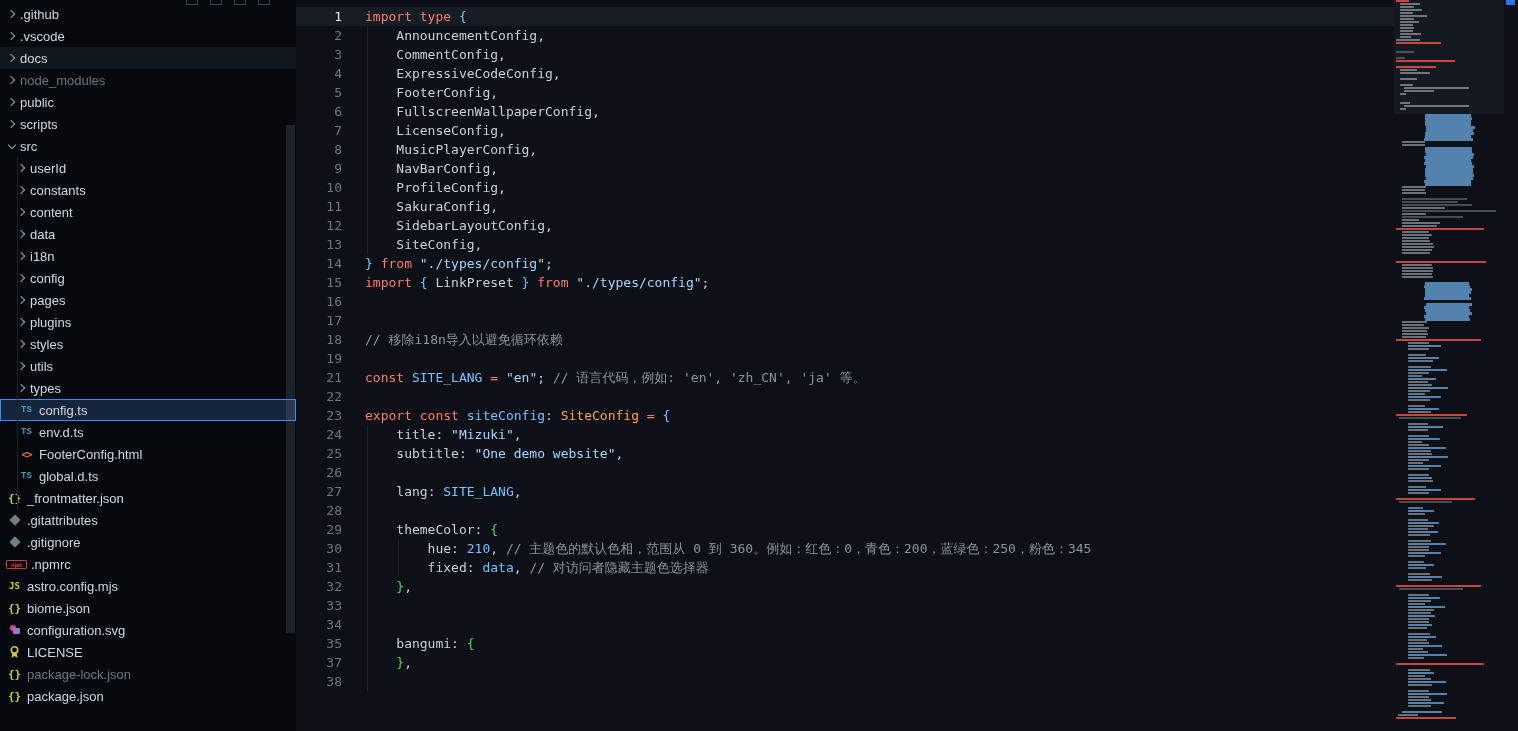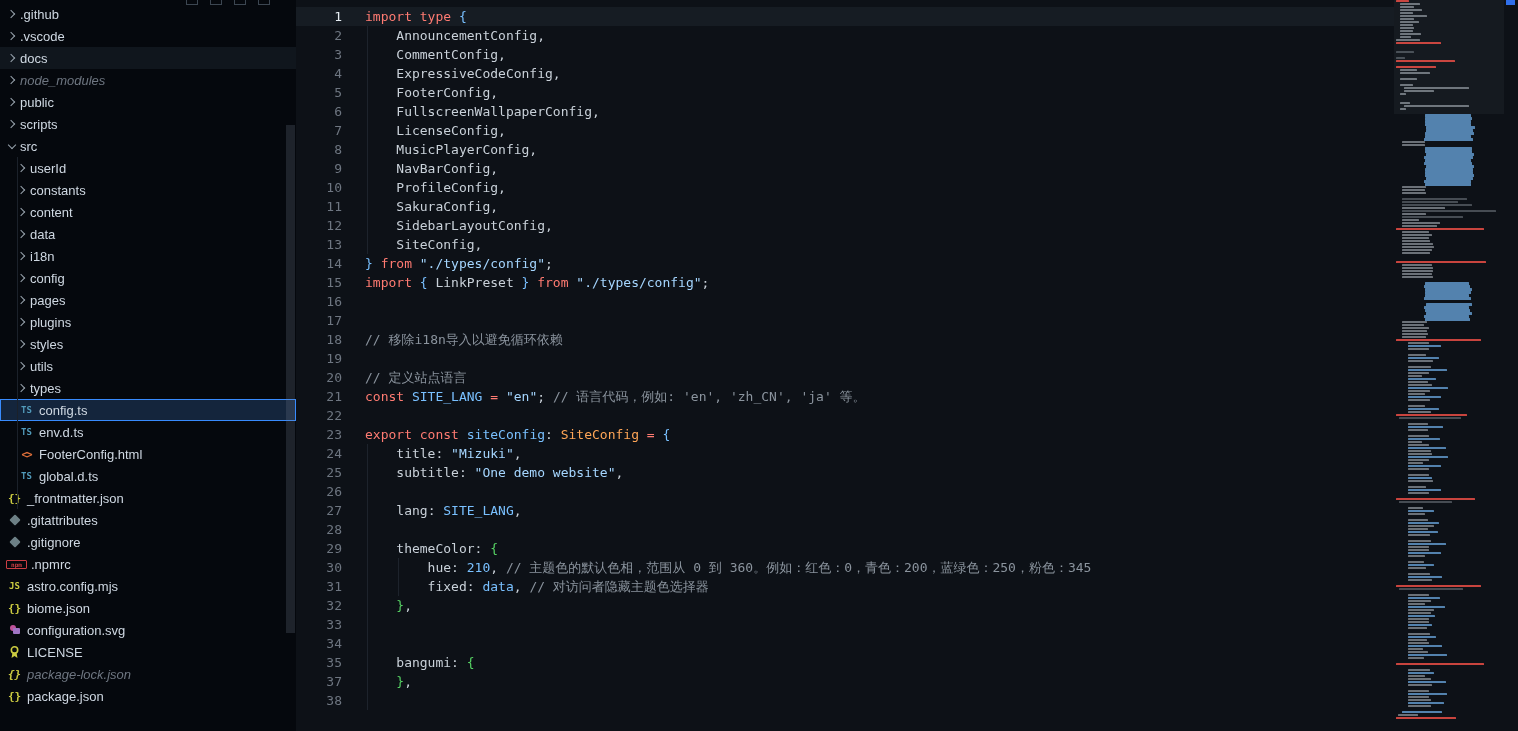--- a/index.html
+++ b/index.html
@@ -8,28 +8,28 @@
 
   
   .sidebar{position:absolute;left:0;top:0;width:296px;height:731px;background:#05080d;overflow:hidden;}
   .toolbar-frag{position:absolute;left:0;top:0;width:296px;height:7px;}
   .toolbar-frag .frag{position:absolute;top:-6px;width:10px;height:10px;
     border:1px solid #4a5663;border-top:none;opacity:.8;}
   .tree{position:absolute;left:0;top:3px;width:296px;}
   .trow{position:relative;height:22px;display:flex;align-items:center;color:#cfd8e2;font-size:13px;cursor:pointer;}
   .trow.hov{background:#10161d;}
   .trow.sel{background:#14253c;outline:1px solid #388bfd;outline-offset:-1px;}
-  .trow.dim{color:#6e7681;font-style:italic;}
+  .trow.dim{color:#6e7681;}
   .chevbox{width:16px;flex:0 0 16px;display:flex;justify-content:center;align-items:center;}
   .chev{width:5px;height:5px;border-right:1.5px solid #99a3ad;border-bottom:1.5px solid #99a3ad;
     transform:rotate(-45deg);margin-left:-2px;}
   .chev.open{transform:rotate(45deg);margin-top:-3px;margin-left:0;}
   .ic{width:17px;flex:0 0 17px;margin-right:4px;display:flex;align-items:center;justify-content:center;
     font-family:"DejaVu Sans Mono",monospace;font-weight:bold;}
-  .ic-ts{color:#519aba;font-size:9px;}
+  .ic-ts{color:#519aba;font-size:9px;font-family:Liberation Mono, monospace;}
   .ic-js{color:#cbcb41;font-size:9px;}
   .ic-json{color:#cbcb41;font-size:11px;font-weight:bold;}
   .ic-html{color:#e0703a;font-size:10px;letter-spacing:-1px;}
   .ic-npm{color:#cc3e44;font-size:6px;border:1px solid #cc3e44;padding:0 1px;line-height:7px;border-radius:1px;}
   .ic-git{width:8px;height:8px;background:#6d8086;transform:rotate(45deg);border-radius:1px;}
   .label{white-space:nowrap;}
   .tree-guide{position:absolute;left:17px;top:157px;width:1px;height:352px;background:#1b212a;}
   .sb-scroll{position:absolute;right:1px;top:125px;width:9px;height:508px;background:rgba(121,132,148,.22);}
 
   
@@ -349,24 +349,20 @@
           <div class="ln">17</div>
           <div class="lc"></div>
         </div>
         <div class="code-line">
           <div class="ln">18</div>
           <div class="lc"><span class="tk-c">// 移除i18n导入以避免循环依赖</span></div>
         </div>
         <div class="code-line">
           <div class="ln">19</div>
           <div class="lc"></div>
-        </div>
-        <div class="code-line">
-          <div class="ln">20</div>
-          <div class="lc"><span class="tk-c">// 定义站点语言</span></div>
         </div>
         <div class="code-line">
           <div class="ln">21</div>
           <div class="lc"><span class="tk-k">const</span><span class="tk-d"> </span><span class="tk-v">SITE_LANG</span><span class="tk-d"> </span><span class="tk-k">=</span><span class="tk-d"> </span><span class="tk-s">"en"</span><span class="tk-d">; </span><span class="tk-c">// 语言代码，例如: 'en', 'zh_CN', 'ja' 等。</span></div>
         </div>
         <div class="code-line">
           <div class="ln">22</div>
           <div class="lc"></div>
         </div>
         <div class="code-line">

